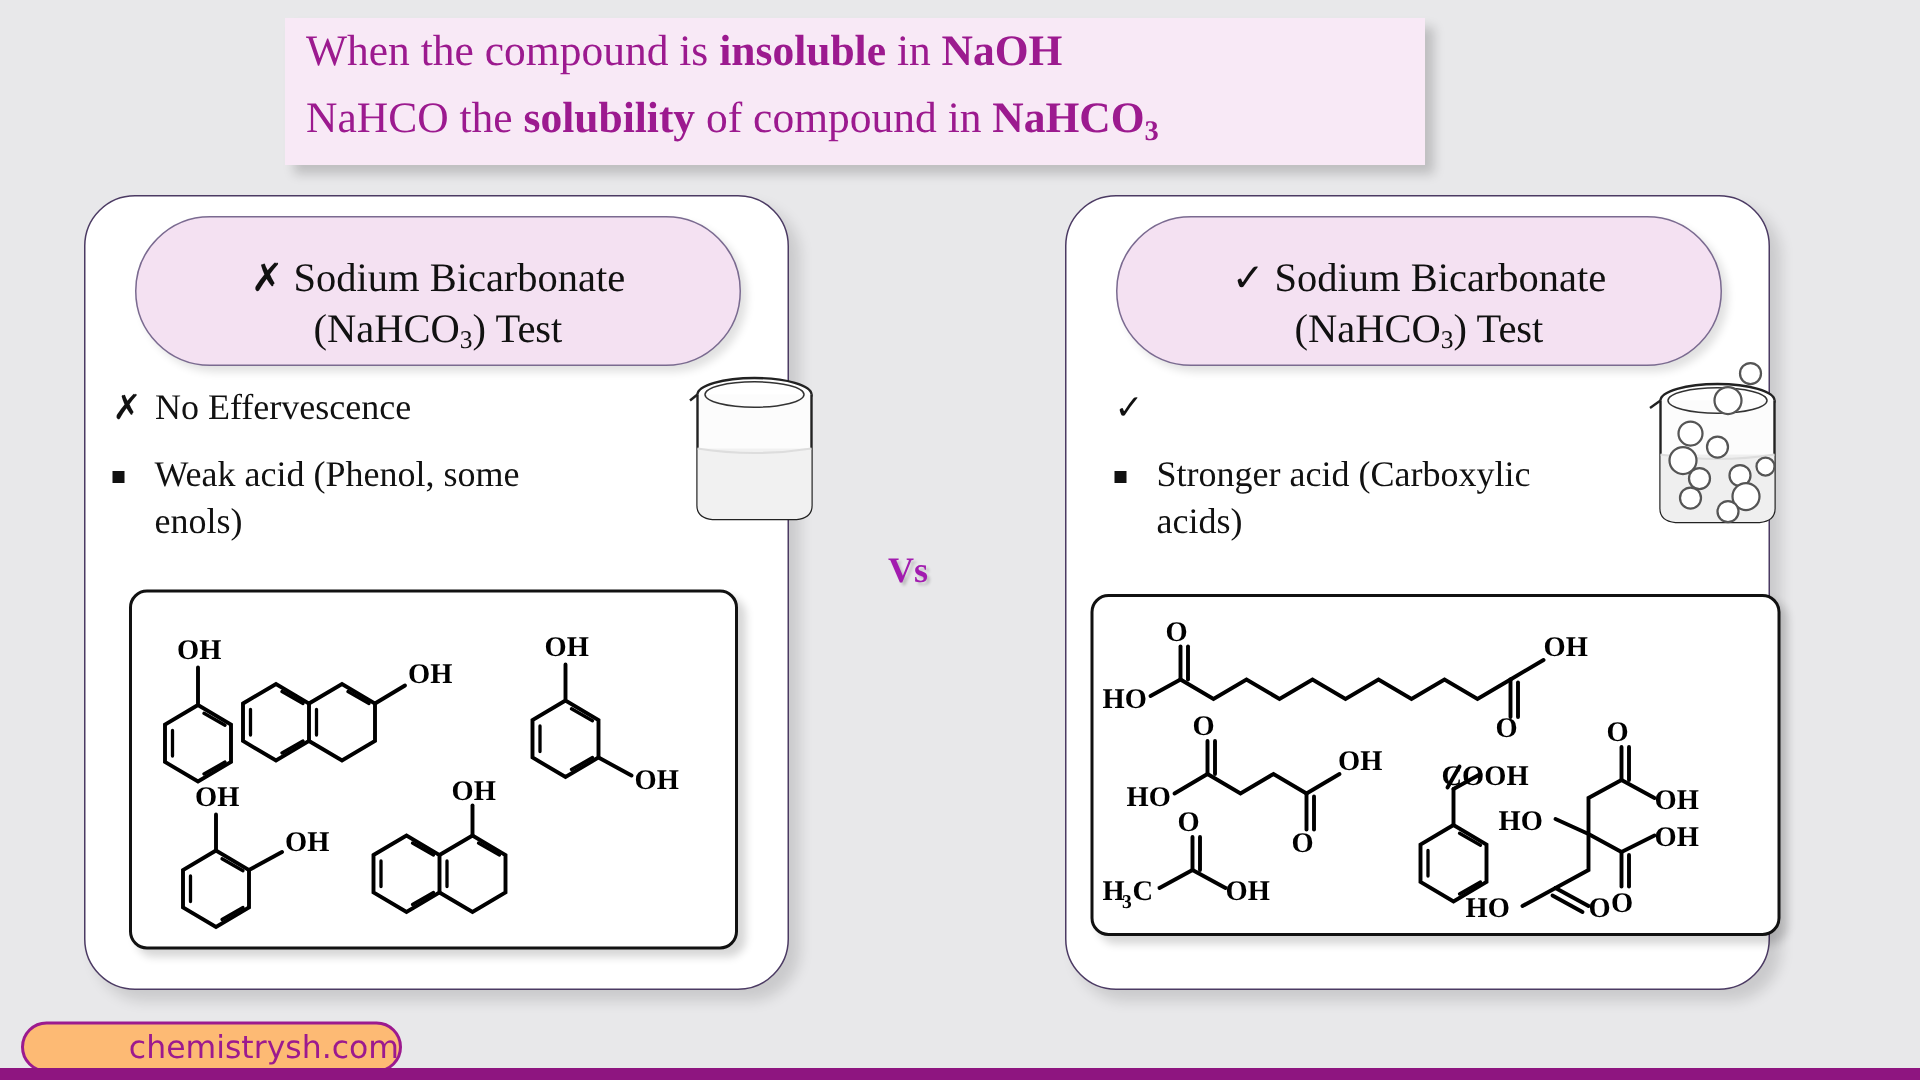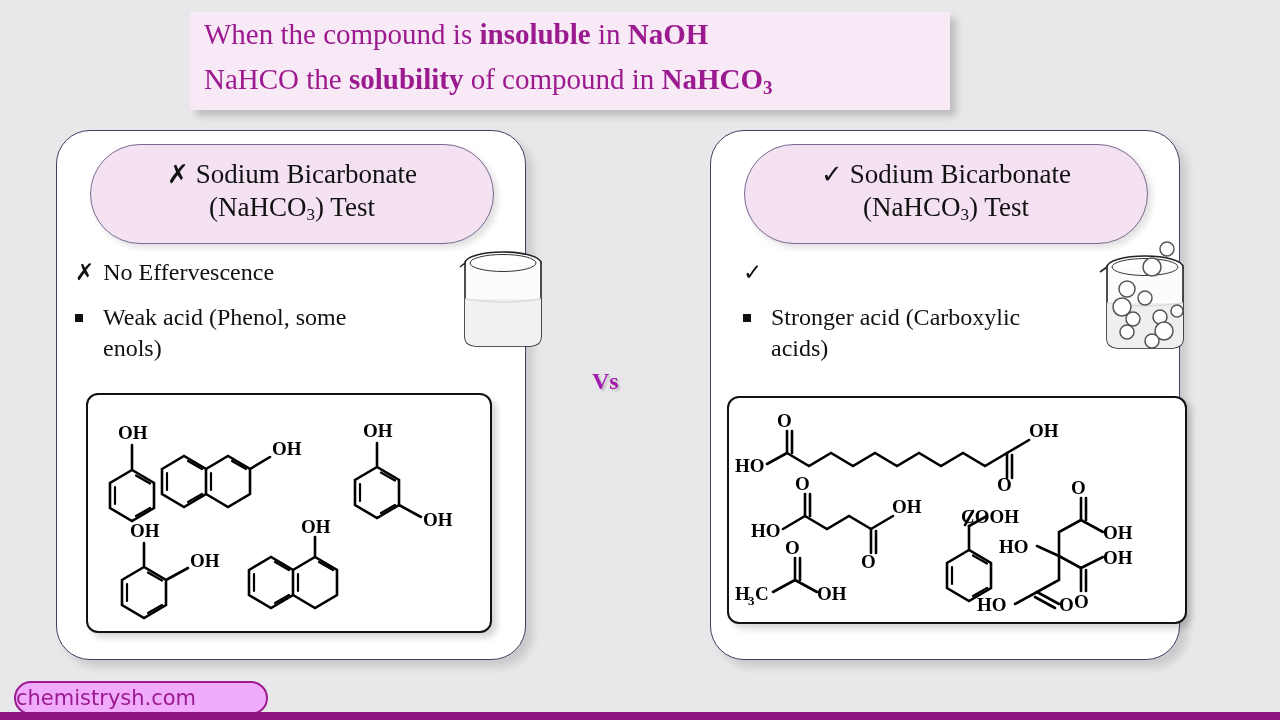--- a/index.html
+++ b/index.html
@@ -36,21 +36,21 @@
   #panel-left  { left:56px; }
   #panel-right { left:710px; }
 
   
   .title-pill {
     position:absolute; left:33px; top:13px; width:404px; height:100px;
     background:#f4e1f2;
     border:1.3px solid #7a6a90;
     border-radius:52px;
     display:flex; flex-direction:column;
-    align-items:center; justify-content:center;
+    align-items:center; justify-content:flex-end;
     box-shadow:4px 4px 6px rgba(0,0,0,0.12);
   }
   .title-line { font-size:27px; color:#111; line-height:33px; white-space:nowrap; }
   .title-line sub { font-size:17px; vertical-align:-4px; }
   .mark { font-size:26px; font-weight:bold; font-family:"DejaVu Sans", sans-serif; }
 
   
   .body-text { position:absolute; left:18px; top:125px; width:300px; }
   .line-primary {
     font-size:24px; color:#111; white-space:nowrap; line-height:32px;
@@ -86,22 +86,22 @@
     position:absolute; left:592px; top:368px;
     font-size:24px; font-weight:bold; color:#a21caf;
     text-shadow:2px 2px 2px rgba(0,0,0,0.18);
   }
 
   
   #footer-logo {
     position:absolute; left:14px; top:681px; width:254px; height:34px;
     border:2.6px solid #9c1a8f;
     border-radius:18px;
-    background:#f0abfc;
-    display:flex; align-items:center; justify-content:flex-start;
+    background:#fdba74;
+    display:flex; align-items:center; justify-content:flex-end;
     font-family:"DejaVu Sans", sans-serif;
     font-size:21px; color:#9c1a8f;
   }
   #footer-bar {
     position:absolute; left:0; top:712px; width:1280px; height:8px;
     background:#8e1580;
   }
   svg { display:block; }
 </style>
 </head>

